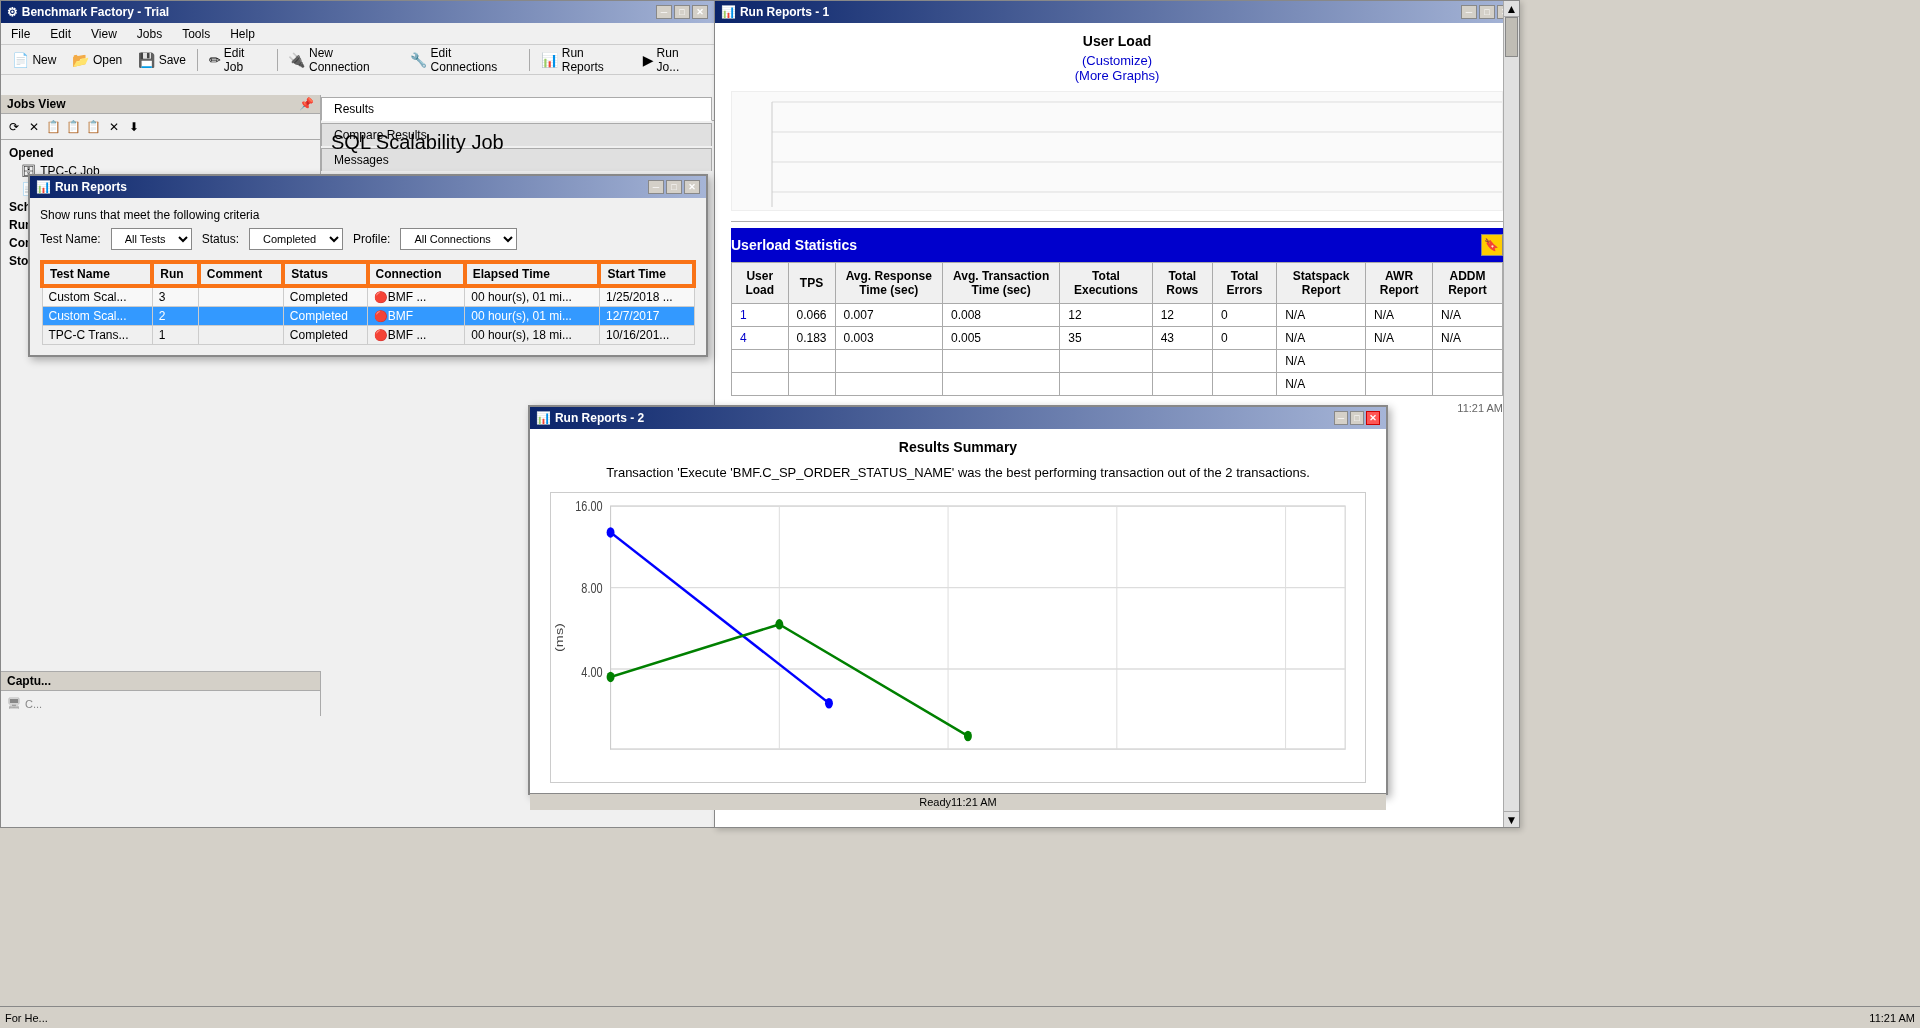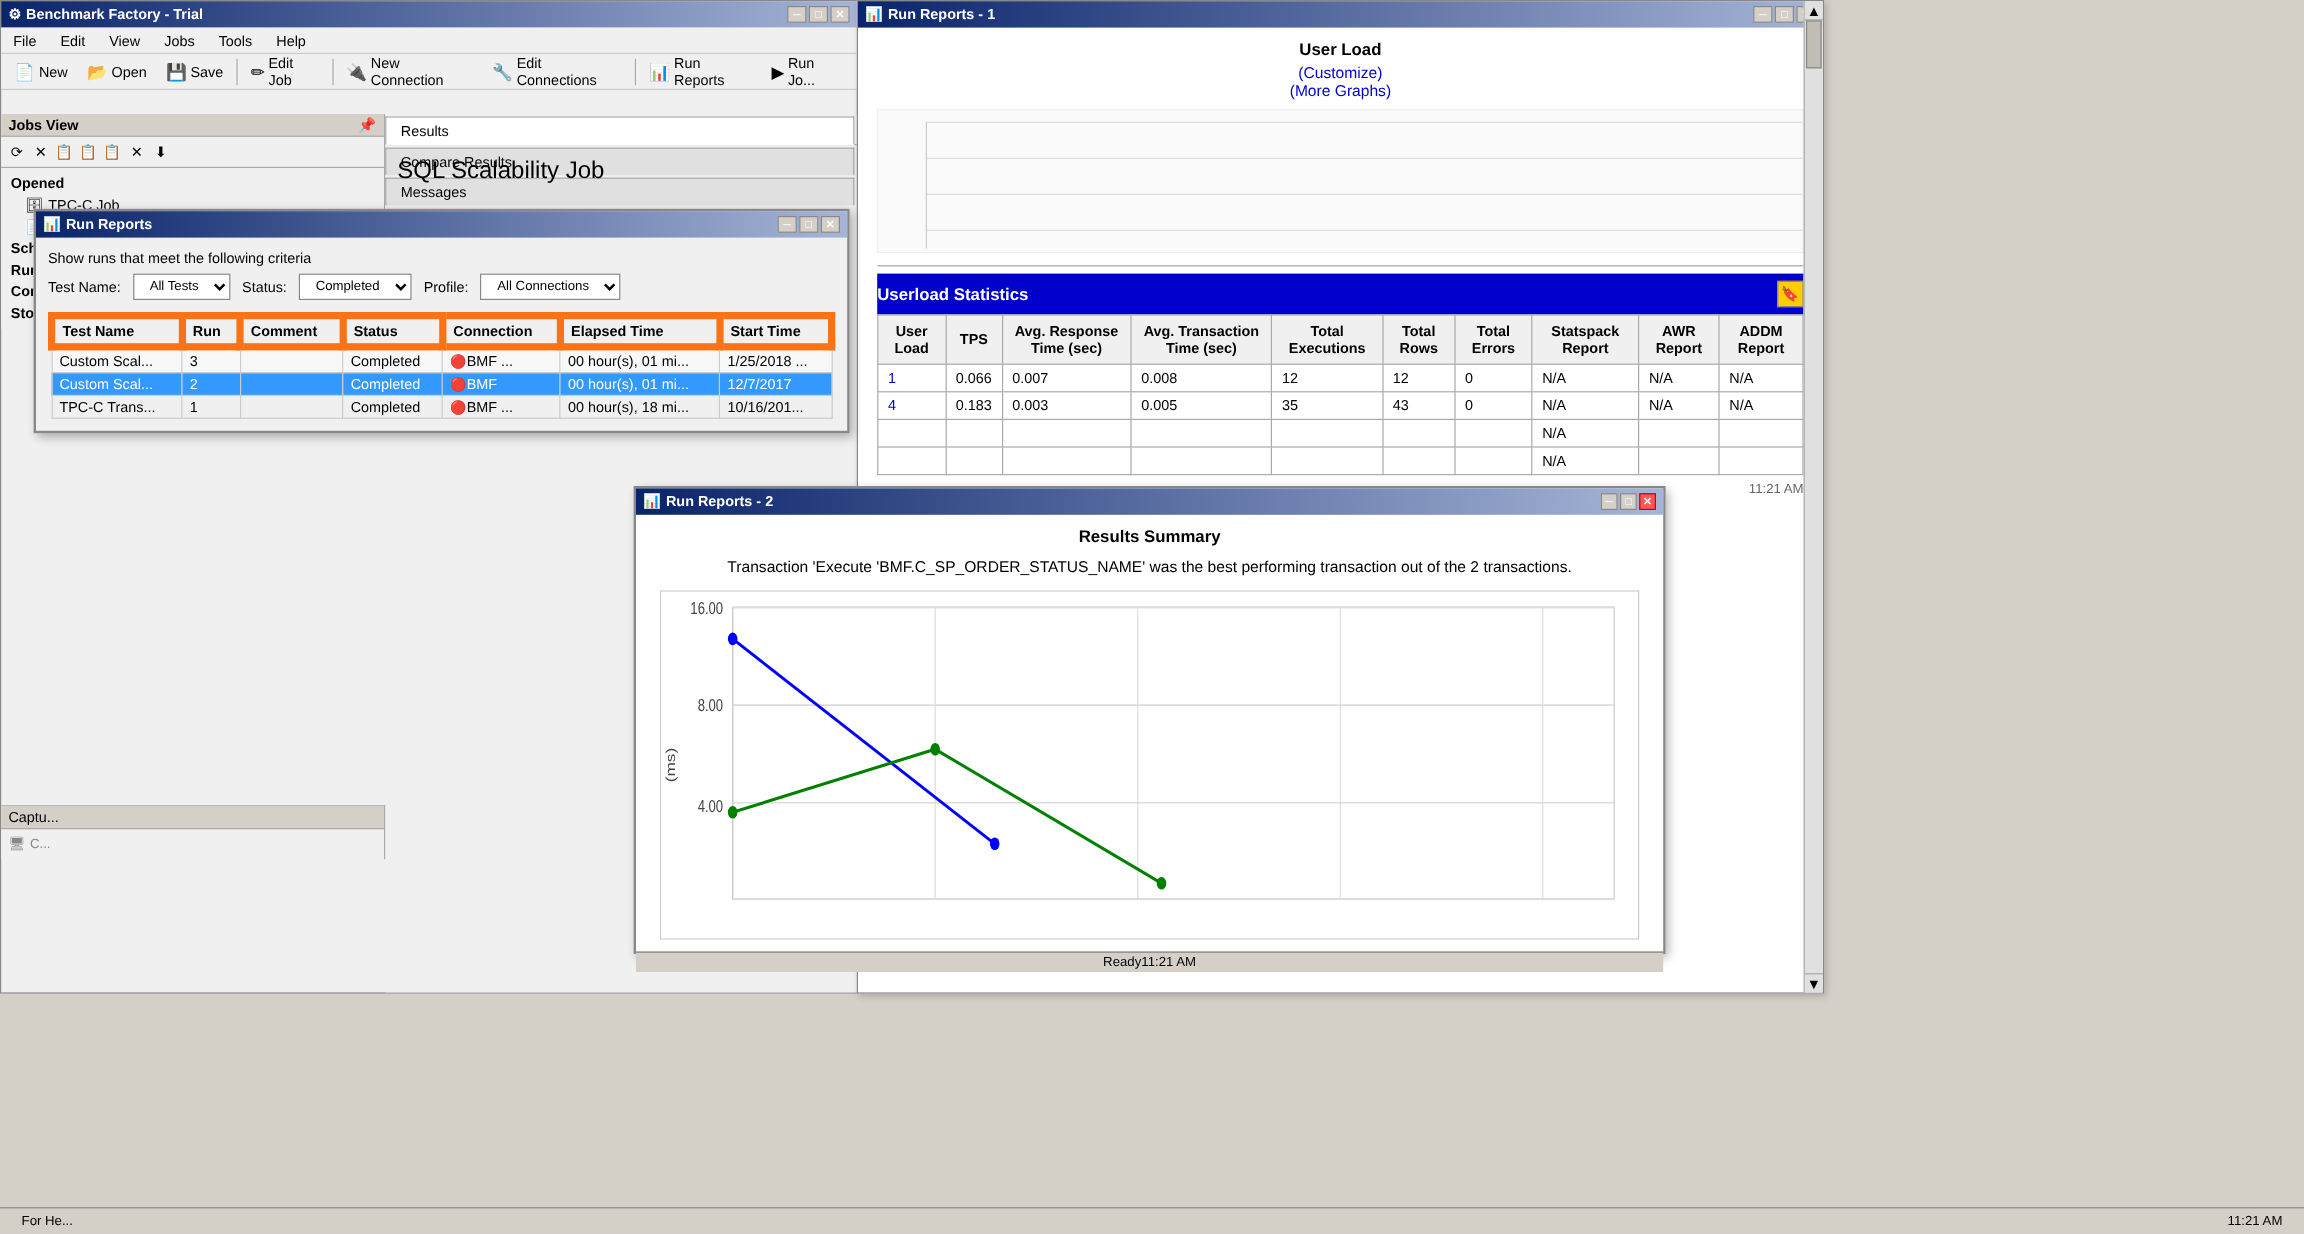--- a/index.html
+++ b/index.html
@@ -191,21 +191,21 @@
       font-size: 11px;
       height: 22px;
     }
     .runs-table {
       width: 100%;
       border-collapse: collapse;
       font-size: 12px;
     }
     .runs-table th {
       background: #f0f0f0;
-      border: 6px solid #f97316;
+      border: 4px solid #f97316;
       padding: 3px 6px;
       text-align: left;
       font-weight: bold;
     }
     .runs-table td {
       border: 1px solid #ccc;
       padding: 2px 6px;
     }
     .runs-table tr.selected td { background: #3399ff; color: white; }
     .runs-table tr.odd td { background: #f8f8f8; }
@@ -339,21 +339,21 @@
     }
 
     
     .status-bar {
       position: fixed;
       bottom: 0; left: 0; right: 0;
       height: 22px;
       background: #d4d0c8;
       border-top: 1px solid #888;
       display: flex; align-items: center;
-      padding: 0 18px;
+      padding: 0 5px;
       font-size: 11px;
     }
 
     
     .scroll-v {
       position: absolute;
       right: 0; top: 0; bottom: 0;
       width: 16px;
       background: #e0e0e0;
       border-left: 1px solid #aaa;
@@ -379,21 +379,21 @@
       position: absolute;
       top: 670px; left: 0;
       width: 320px;
       background: #f0f0f0;
       border-top: 1px solid #aaa;
       border-right: 1px solid #aaa;
     }
     .capture-header {
       background: #d4d0c8;
       padding: 2px 6px;
-      font-weight: normal;
+      font-weight: bold;
       font-size: 12px;
       border-bottom: 1px solid #aaa;
     }
 
     .win-btn-red {
       background: #ff5555;
       border: 1px solid #cc0000;
       width: 14px; height: 14px;
       cursor: pointer;
       font-size: 9px;

